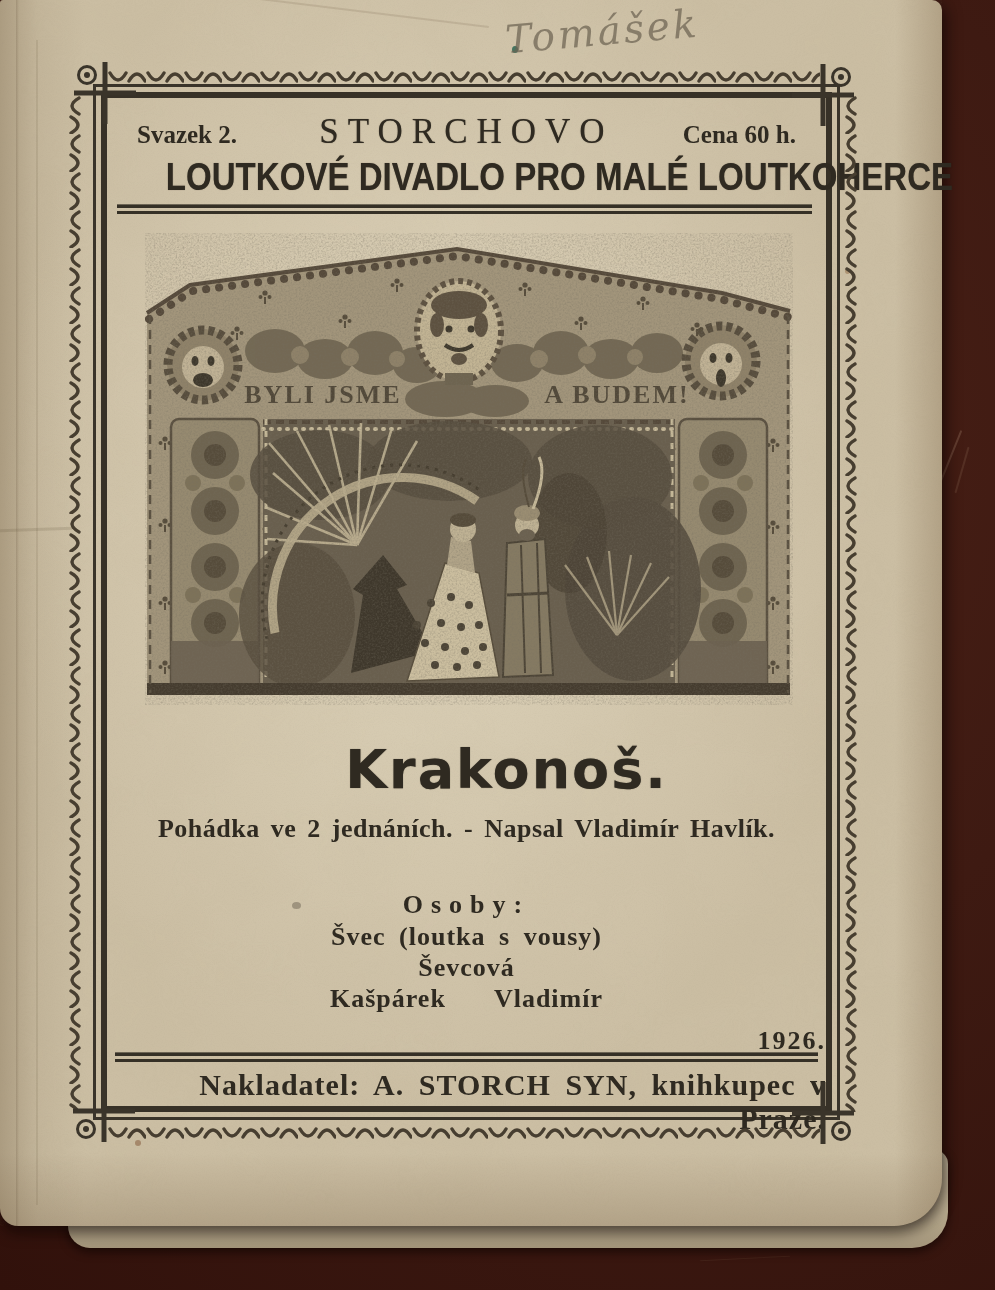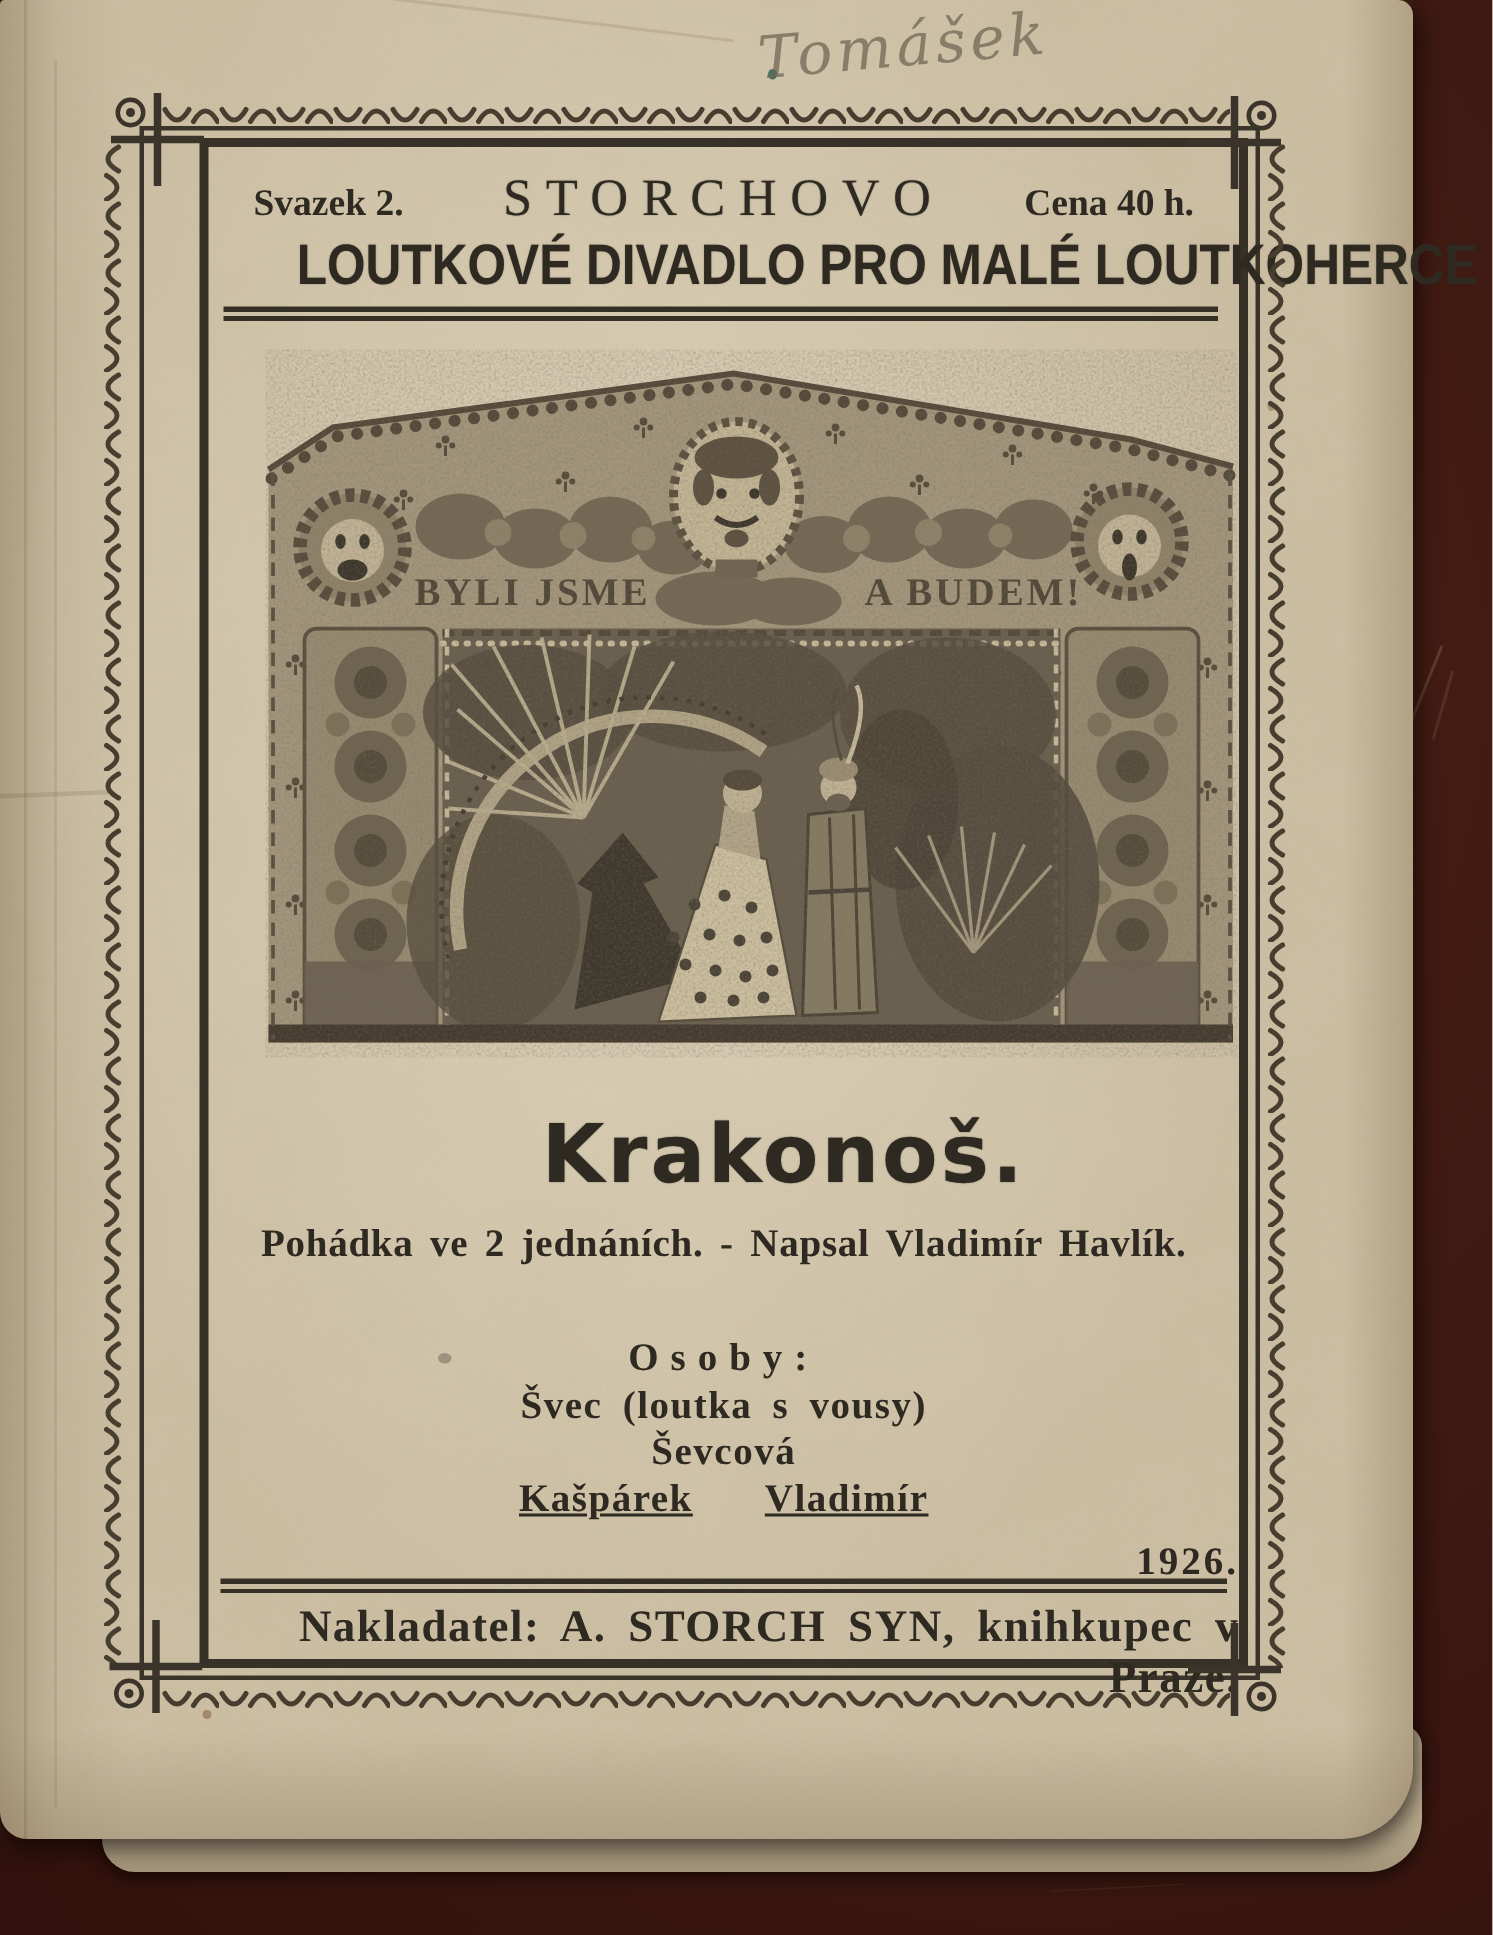--- a/index.html
+++ b/index.html
@@ -49,21 +49,21 @@
   .wave-left{left:86px;top:96px;transform-origin:0 0;transform:rotate(90deg);}
   .wave-right{left:862px;top:96px;transform-origin:0 0;transform:rotate(90deg);}
   .corner{position:absolute;z-index:4;}
   .corner-tl{left:72px;top:60px;}
   .corner-tr{left:792px;top:62px;transform:scaleX(-1);}
   .corner-bl{left:71px;top:1080px;transform:scaleY(-1);}
   .corner-br{left:792px;top:1082px;transform:scale(-1,-1);}
 
   .frame-outer{position:absolute;left:93px;top:84px;width:747px;height:1036px;
     box-sizing:border-box;border:3px solid #3a342a;z-index:3;}
-  .frame{position:absolute;inset:5px;box-sizing:border-box;border:6px solid #373127;margin-left:32px;}
+  .frame{position:absolute;inset:5px;box-sizing:border-box;border:6px solid #373127;}
   .content{position:absolute;inset:0;color:#2f2a21;}
 
   .header-row{position:absolute;top:14px;left:30px;right:30px;
     display:grid;grid-template-columns:1fr auto 1fr;align-items:baseline;}
   .series{justify-self:start;font-weight:bold;font-size:25px;}
   .brand{justify-self:center;font-size:35px;letter-spacing:9px;
     text-shadow:0 0 1px rgba(47,42,33,.55);}
   .price{justify-self:end;font-weight:bold;font-size:25px;}
   .subtitle-wrap{position:absolute;top:58px;width:100%;text-align:center;}
   .subtitle{display:inline-block;transform:scaleX(.87);transform-origin:center;
@@ -82,21 +82,21 @@
   .byline{position:absolute;width:100%;text-align:center;font-weight:bold;
     font-size:26px;letter-spacing:.5px;word-spacing:4px;}
   .byline1{top:716px;}
   .byline2{top:748px;}
   .cast-heading{position:absolute;top:792px;width:100%;text-align:center;
     font-weight:bold;font-size:26px;letter-spacing:8px;}
   .cast-line{position:absolute;width:100%;text-align:center;font-weight:bold;
     font-size:26px;word-spacing:6px;letter-spacing:1px;}
   .cast1{top:824px;}
   .cast2{top:855px;}
-  .cast3{top:886px;display:flex;justify-content:center;gap:48px;text-decoration:underline;}
+  .cast3{top:886px;display:flex;justify-content:center;gap:48px;}
   .year{position:absolute;top:928px;width:100%;text-align:right;
     font-weight:bold;font-size:26px;letter-spacing:2px;}
   .imprint{position:absolute;top:970px;width:100%;text-align:right;
     font-weight:bold;font-size:30px;letter-spacing:1px;word-spacing:6px;}
 </style>
 </head>
 <body>
 
 <div class="photo">
   <div class="scratch s1"></div>
@@ -195,21 +195,21 @@
       <circle cx="15" cy="15" r="3" fill="#3a342a"></circle>
       </svg>
 
     <div class="frame-outer">
       <div class="frame">
         <div class="content">
 
           <div class="header-row">
             <span class="series">Svazek 2.</span>
             <span class="brand">STORCHOVO</span>
-            <span class="price">Cena 40 h.</span>
+            <span class="price">Cena 60 h.</span>
           </div>
           <div class="subtitle-wrap">
             <span class="subtitle">LOUTKOVÉ DIVADLO PRO MALÉ LOUTKOHERCE</span>
           </div>
           <div class="double-rule rule1"></div>
 
           <svg class="illustration" width="648" height="472" viewBox="0 0 648 472">
             <defs>
               <filter id="gr">
                   <feTurbulence type="fractalNoise" baseFrequency="0.55" numOctaves="3" seed="7"></feTurbulence>

